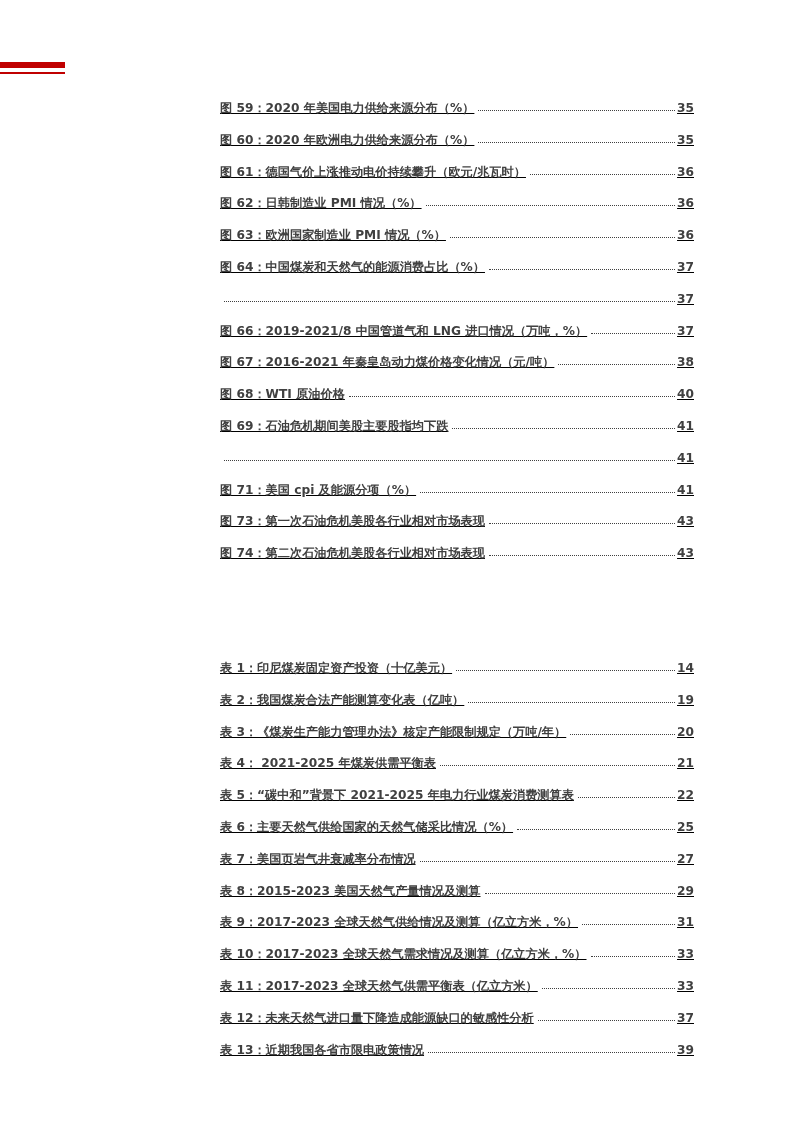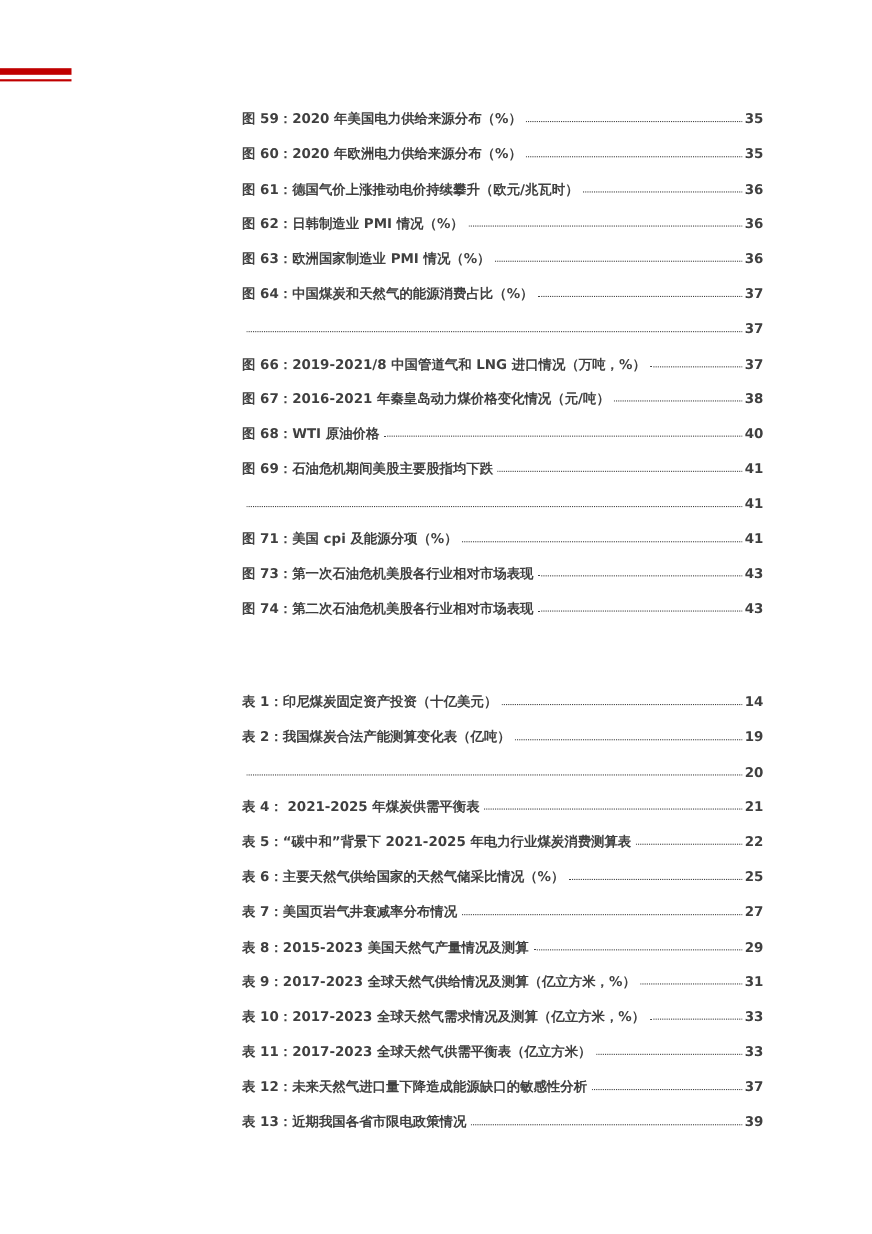--- a/index.html
+++ b/index.html
@@ -27,23 +27,24 @@
       left: 0;
       top: 72px;
       width: 65px;
       height: 2px;
       background: #c00000;
     }
     .toc {
       position: absolute;
       left: 220px;
       width: 474px;
+      text-decoration: underline;
     }
     .toc-figures { top: 100px; }
-    .toc-tables { top: 630px; }
+    .toc-tables { top: 660px; }
     .toc-entry {
       display: flex;
       align-items: baseline;
       height: 31.8px;
       font-size: 12.2px;
       font-weight: bold;
       color: #404040;
       white-space: nowrap;
     }
     .toc-label {
@@ -155,20 +156,21 @@
       <span class="toc-label">表 1：印尼煤炭固定资产投资（十亿美元）</span>
       <span class="toc-dots"></span>
       <span class="toc-page">14</span>
     </div>
     <div class="toc-entry">
       <span class="toc-label">表 2：我国煤炭合法产能测算变化表（亿吨）</span>
       <span class="toc-dots"></span>
       <span class="toc-page">19</span>
     </div>
     <div class="toc-entry">
+      <span class="toc-label">表 3：《煤炭生产能力管理办法》核定产能限制规定（万吨/年）</span>
       <span class="toc-dots"></span>
       <span class="toc-page">20</span>
     </div>
     <div class="toc-entry">
       <span class="toc-label">表 4： 2021-2025 年煤炭供需平衡表</span>
       <span class="toc-dots"></span>
       <span class="toc-page">21</span>
     </div>
     <div class="toc-entry">
       <span class="toc-label">表 5：“碳中和”背景下 2021-2025 年电力行业煤炭消费测算表</span>

